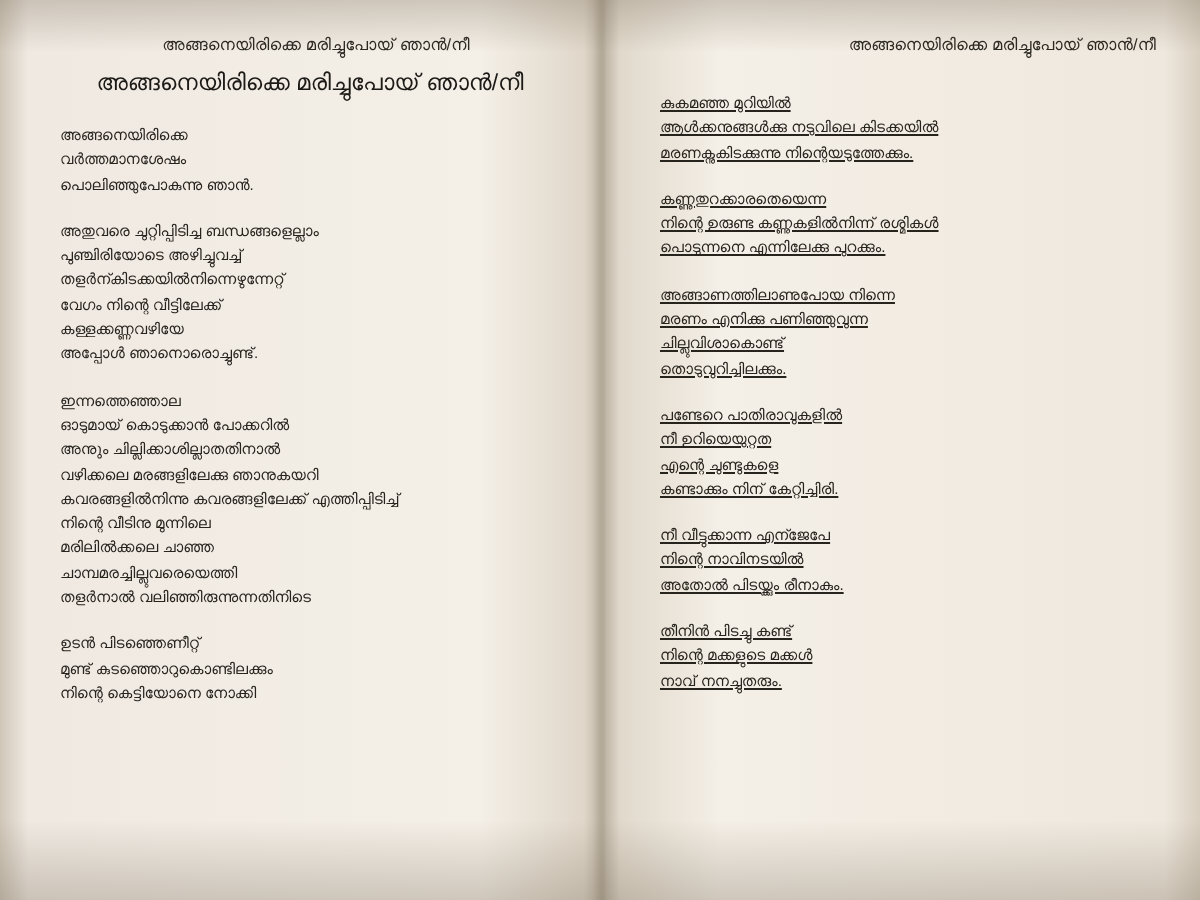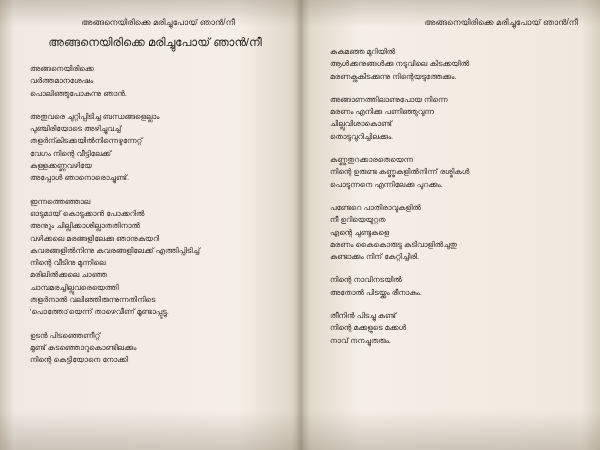--- a/index.html
+++ b/index.html
@@ -84,21 +84,21 @@
     margin-bottom: 14px;
     white-space: nowrap;
   }
 
   .col-body {
     font-size: 7.6px;
     line-height: 1.62;
     color: #27231d;
     margin-left: 4px;
   }
-  .page-right .col-body { margin-left: 10px; }
+  .page-right .col-body { margin-left: 10px; text-decoration: underline; }
 
   .stanza { margin-bottom: 11px; }
   .line { white-space: nowrap; }
 </style>
 </head>
 <body>
 
 <div class="book">
 
   <div class="page page-left">
@@ -124,21 +124,20 @@
       <div class="stanza">
         <div class="line">ഇന്നത്തെഞ്ഞാല</div>
         <div class="line">ഓടുമായ് കൊടുക്കാൻ പോക്കറിൽ</div>
         <div class="line">അനുും ചില്ലിക്കാശില്ലാതതിനാൽ</div>
         <div class="line">വഴിക്കലെ മരങ്ങളിലേക്കു ഞാനുകയറി</div>
         <div class="line">കവരങ്ങളിൽനിന്നു കവരങ്ങളിലേക്ക് എത്തിപ്പിടിച്ച്</div>
         <div class="line">നിന്റെ വീടിനു മുന്നിലെ</div>
         <div class="line">മരിലിൽക്കലെ ചാഞ്ഞ</div>
         <div class="line">ചാമ്പമരച്ചില്ലുവരെയെത്തി</div>
         <div class="line">തളർനാൽ വലിഞ്ഞിരുന്നുന്നതിനിടെ</div>
-        <div class="line">'പൊത്തോ'യെന്ന് താഴെവീണ് മൂണ്ടാപ്പൂട്ടു.</div>
       </div>
 
       <div class="stanza">
         <div class="line">ഉടൻ പിടഞ്ഞെണീറ്റ്</div>
         <div class="line">മുണ്ട് കുടഞ്ഞൊറുകൊണ്ടിലക്കും</div>
         <div class="line">നിന്റെ കെട്ടിയോനെ നോക്കി</div>
       </div>
 
     </div>
   </div>
@@ -147,41 +146,41 @@
     <div class="running-title rt-right">അങ്ങനെയിരിക്കെ മരിച്ചുപോയ് ഞാൻ/നീ</div>
     <div class="col-body" style="margin-top:18px">
 
       <div class="stanza">
         <div class="line">കുകമഞ്ഞ മുറിയിൽ</div>
         <div class="line">ആൾക്കനുങ്ങൾക്കു നടുവിലെ കിടക്കയിൽ</div>
         <div class="line">മരണക്നുകിടക്കുന്നു നിന്റെയടുത്തേക്കും.</div>
       </div>
 
       <div class="stanza">
+        <div class="line">കണ്ണുതുറക്കാരതെയെന്ന</div>
+        <div class="line">നിന്റെ ഉരുണ്ട കണ്ണുകളിൽനിന്ന് രശ്മികൾ</div>
+        <div class="line">പൊടുന്നനെ എന്നിലേക്കു പുറക്കും.</div>
+      </div>
+
+      <div class="stanza">
         <div class="line">അങ്ങാണത്തിലാണുപോയ നിന്നെ</div>
         <div class="line">മരണം എനിക്കു പണിഞ്ഞുവുന്ന</div>
         <div class="line">ചില്ലുവിശാകൊണ്ട്</div>
         <div class="line">തൊടുവുറിച്ചിലക്കും.</div>
       </div>
 
       <div class="stanza">
-        <div class="line">കണ്ണുതുറക്കാരതെയെന്ന</div>
-        <div class="line">നിന്റെ ഉരുണ്ട കണ്ണുകളിൽനിന്ന് രശ്മികൾ</div>
-        <div class="line">പൊടുന്നനെ എന്നിലേക്കു പുറക്കും.</div>
-      </div>
-
-      <div class="stanza">
         <div class="line">പണ്ടേറെ പാതിരാവുകളിൽ</div>
         <div class="line">നീ ഉറിയെയുറ്റത</div>
         <div class="line">എന്റെ ചുണ്ടുകളെ</div>
-        <div class="line">മരണം കൈകൊരുടു കടിവാളിൽചുതു</div>
         <div class="line">കണ്ടാക്കും നിന് കേറ്റിച്ചിരി.</div>
       </div>
 
       <div class="stanza">
+        <div class="line">നീ വീട്ടുക്കാന്ന എന്ജേപേ</div>
         <div class="line">നിന്റെ നാവിനടയിൽ</div>
         <div class="line">അതോൽ പിടയ്ക്കും രീനാകും.</div>
       </div>
 
       <div class="stanza">
         <div class="line">തീനിൻ പിടച്ചു കണ്ട്</div>
         <div class="line">നിന്റെ മക്കളുടെ മക്കൾ</div>
         <div class="line">നാവ് നനച്ചുതരും.</div>
       </div>
 

